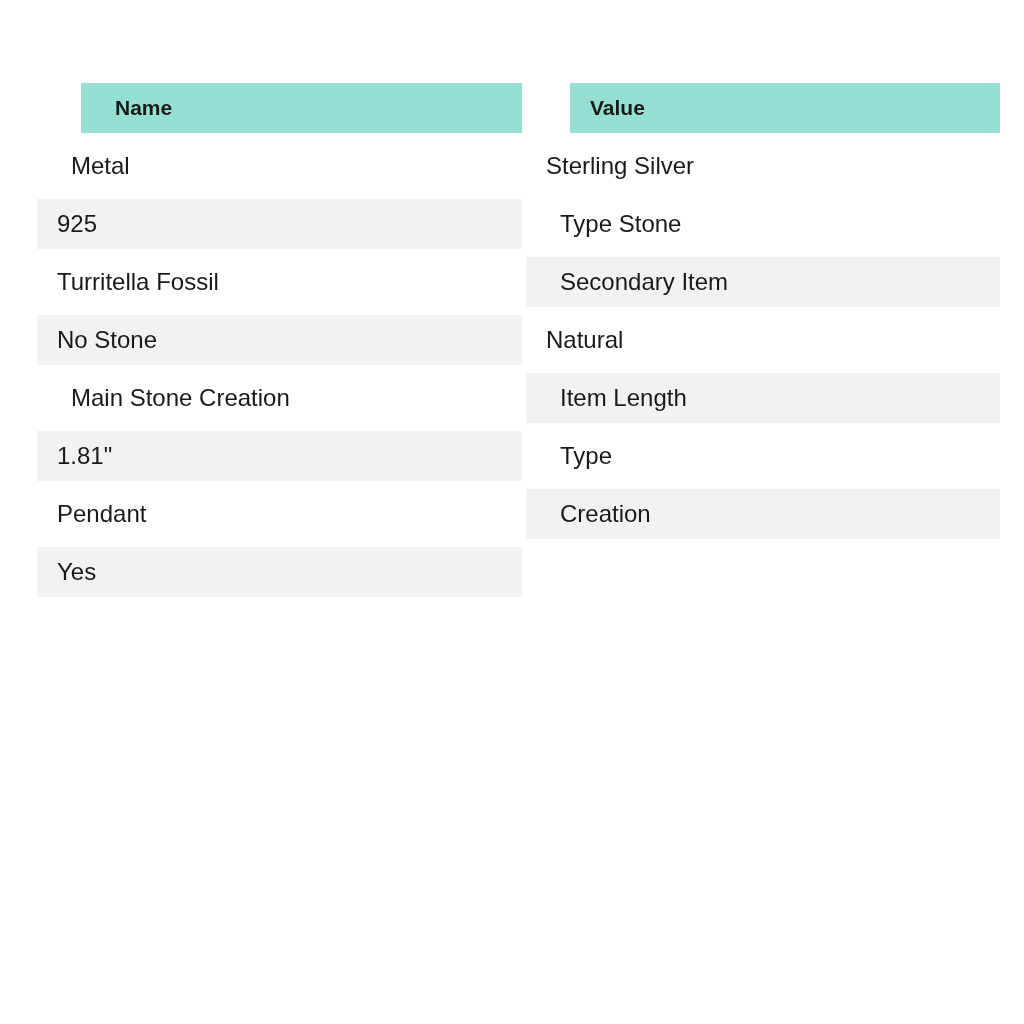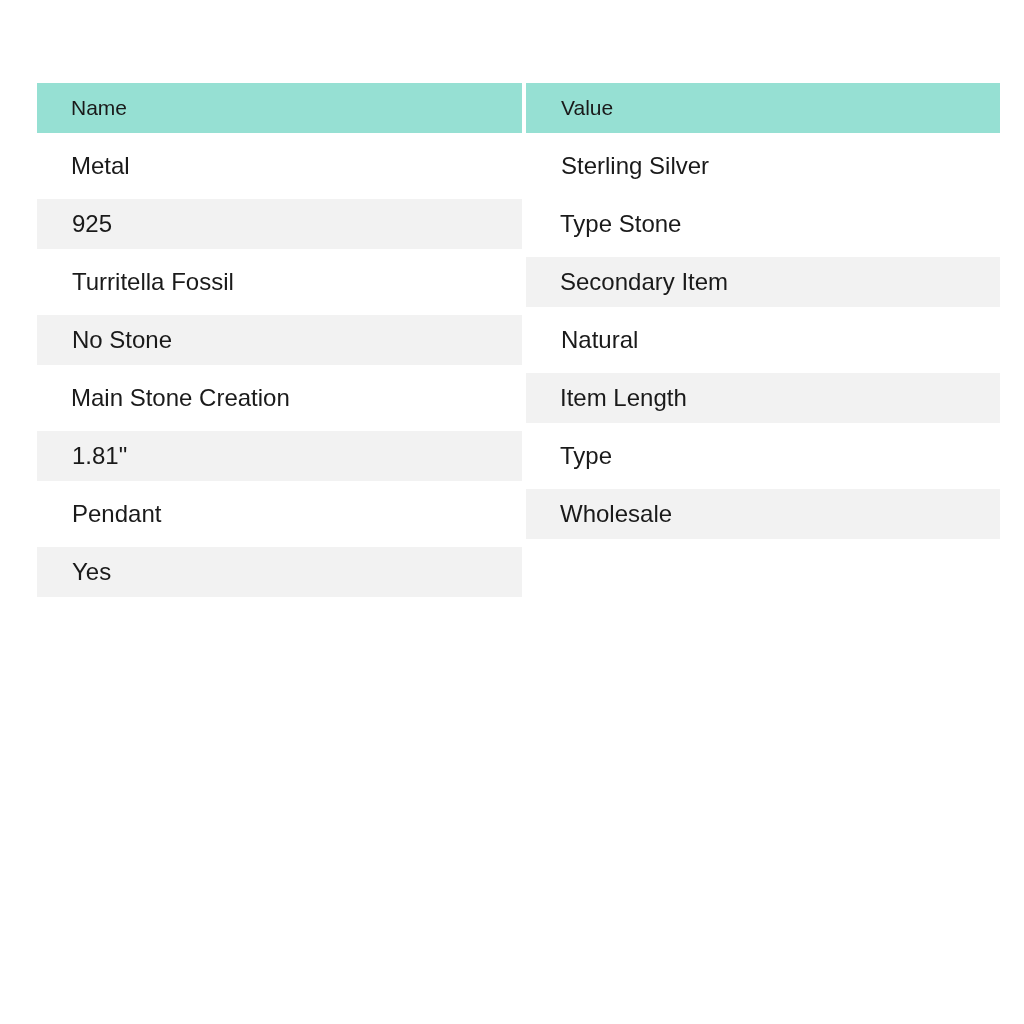--- a/index.html
+++ b/index.html
@@ -24,25 +24,26 @@
   }
   .cell {
     height: 50px;
     line-height: 50px;
     font-size: 24px;
     background: var(--page-bg, #ffffff);
     white-space: nowrap;
     overflow: hidden;
   }
   .col-name  { padding-left: 34px; }
-  .col-value { padding-left: 35px; }
+  .col-value { padding-left: 20px; }
   .head {
     background: var(--header-bg, #96e0d3);
-    font-weight: normal;
+    font-weight: bold;
     font-size: 21px;
+    margin-left: 44px;
   }
   .stripe { background: var(--stripe-bg, #f2f2f2); }
 </style>
 </head>
 <body>
 
 <div class="spec-table">
 
   <div class="cell head col-name">Name</div>
   <div class="cell head col-value">Value</div>
@@ -60,16 +61,16 @@
 
   <div class="cell col-value">Natural</div>
   <div class="cell col-name">Main Stone Creation</div>
 
   <div class="cell col-name stripe">Item Length</div>
   <div class="cell col-value stripe">1.81"</div>
 
   <div class="cell col-name">Type</div>
   <div class="cell col-value">Pendant</div>
 
-  <div class="cell col-name stripe">Wholesale</div>
+  <div class="cell col-name stripe">Creation</div>
   <div class="cell col-value stripe">Yes</div>
 
 </div>
 
 </body></html>

